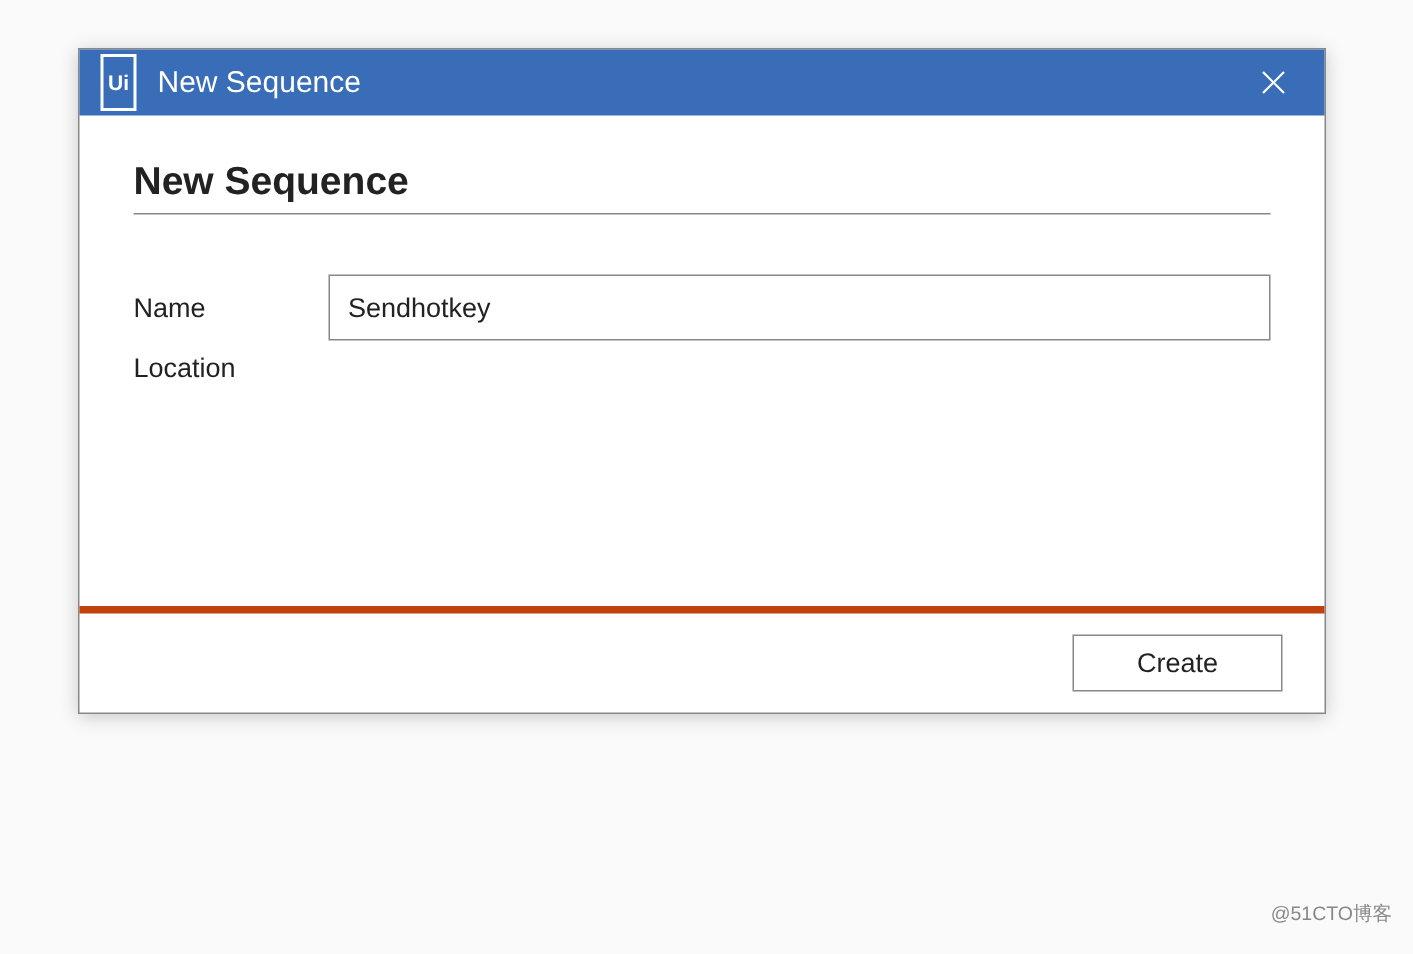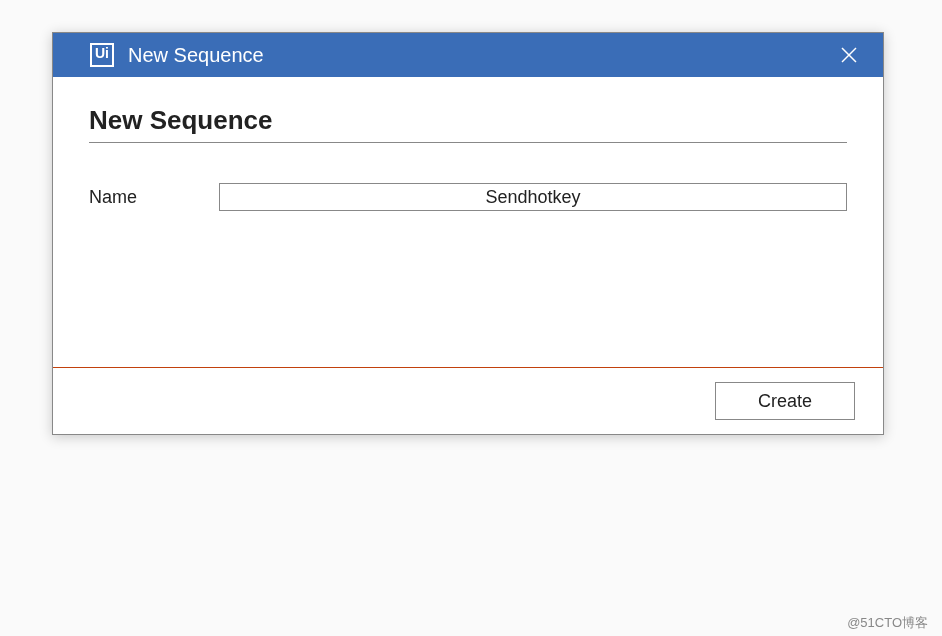--- a/index.html
+++ b/index.html
@@ -36,28 +36,28 @@
       background: #3a6db7;
       color: #ffffff;
       height: 44px;
       display: flex;
       align-items: center;
       padding: 0 14px;
       font-size: 20px;
     }
     .titlebar-icon {
       width: 24px;
-      height: 24px;
+      height: 38px;
       border: 2px solid #ffffff;
       display: flex;
+      align-items: center;
       justify-content: center;
       font-size: 14px;
       font-weight: bold;
       margin-right: 14px;
-      margin-left: 23px;
     }
     .titlebar-title {
       flex: 1;
       font-weight: 400;
     }
     .titlebar-close {
       width: 40px;
       height: 40px;
       display: flex;
       align-items: center;
@@ -97,63 +97,62 @@
       width: 130px;
       font-size: 18px;
       color: #222;
     }
     .form-input-wrap {
       flex: 1;
       display: flex;
     }
     .form-input {
       flex: 1;
-      height: 28px;
+      height: 44px;
       border: 1px solid #888;
       padding: 0 12px;
       font-size: 18px;
       color: #222;
       outline: none;
       font-family: inherit;
-      text-align: center;
     }
     .browse-btn {
       width: 42px;
       height: 40px;
       border: 1px solid #888;
       border-left: none;
       background: #fff;
       display: flex;
       align-items: center;
       justify-content: center;
       cursor: pointer;
     }
     .browse-btn svg {
       width: 18px;
       height: 14px;
     }
     .dialog-footer {
-      border-top: 1px solid #c2410c;
+      border-top: 5px solid #c2410c;
       padding: 14px 28px;
       display: flex;
       justify-content: flex-end;
     }
     .create-btn {
       min-width: 140px;
       height: 38px;
       border: 1px solid #888;
       background: #fff;
       font-size: 18px;
       color: #222;
       cursor: pointer;
       font-family: inherit;
     }
     .watermark {
       position: absolute;
-      bottom: 4px;
+      bottom: 18px;
       right: 14px;
       font-size: 13px;
       color: #888;
     }
     .body-spacer {
       height: 120px;
     }
   </style>
 </head>
 <body>
@@ -179,20 +178,21 @@
     <hr class="divider">
 
     <div class="form-row">
       <label class="form-label">Name</label>
       <div class="form-input-wrap">
         <input type="text" class="form-input" value="Sendhotkey" style="">
       </div>
     </div>
 
     <div class="form-row">
+      <label class="form-label">Location</label>
     </div>
 
     <div class="body-spacer"></div>
   </div>
 
   <div class="dialog-footer">
     <button class="create-btn">Create</button>
   </div>
 </div>
 

